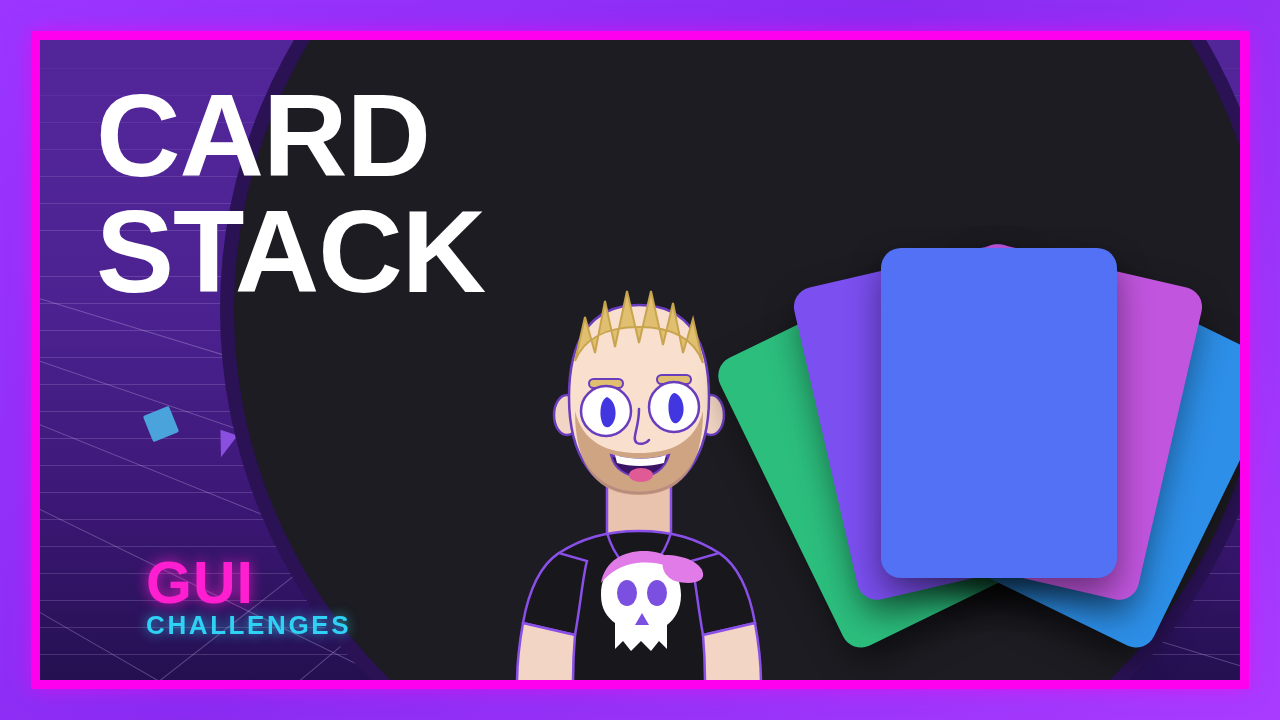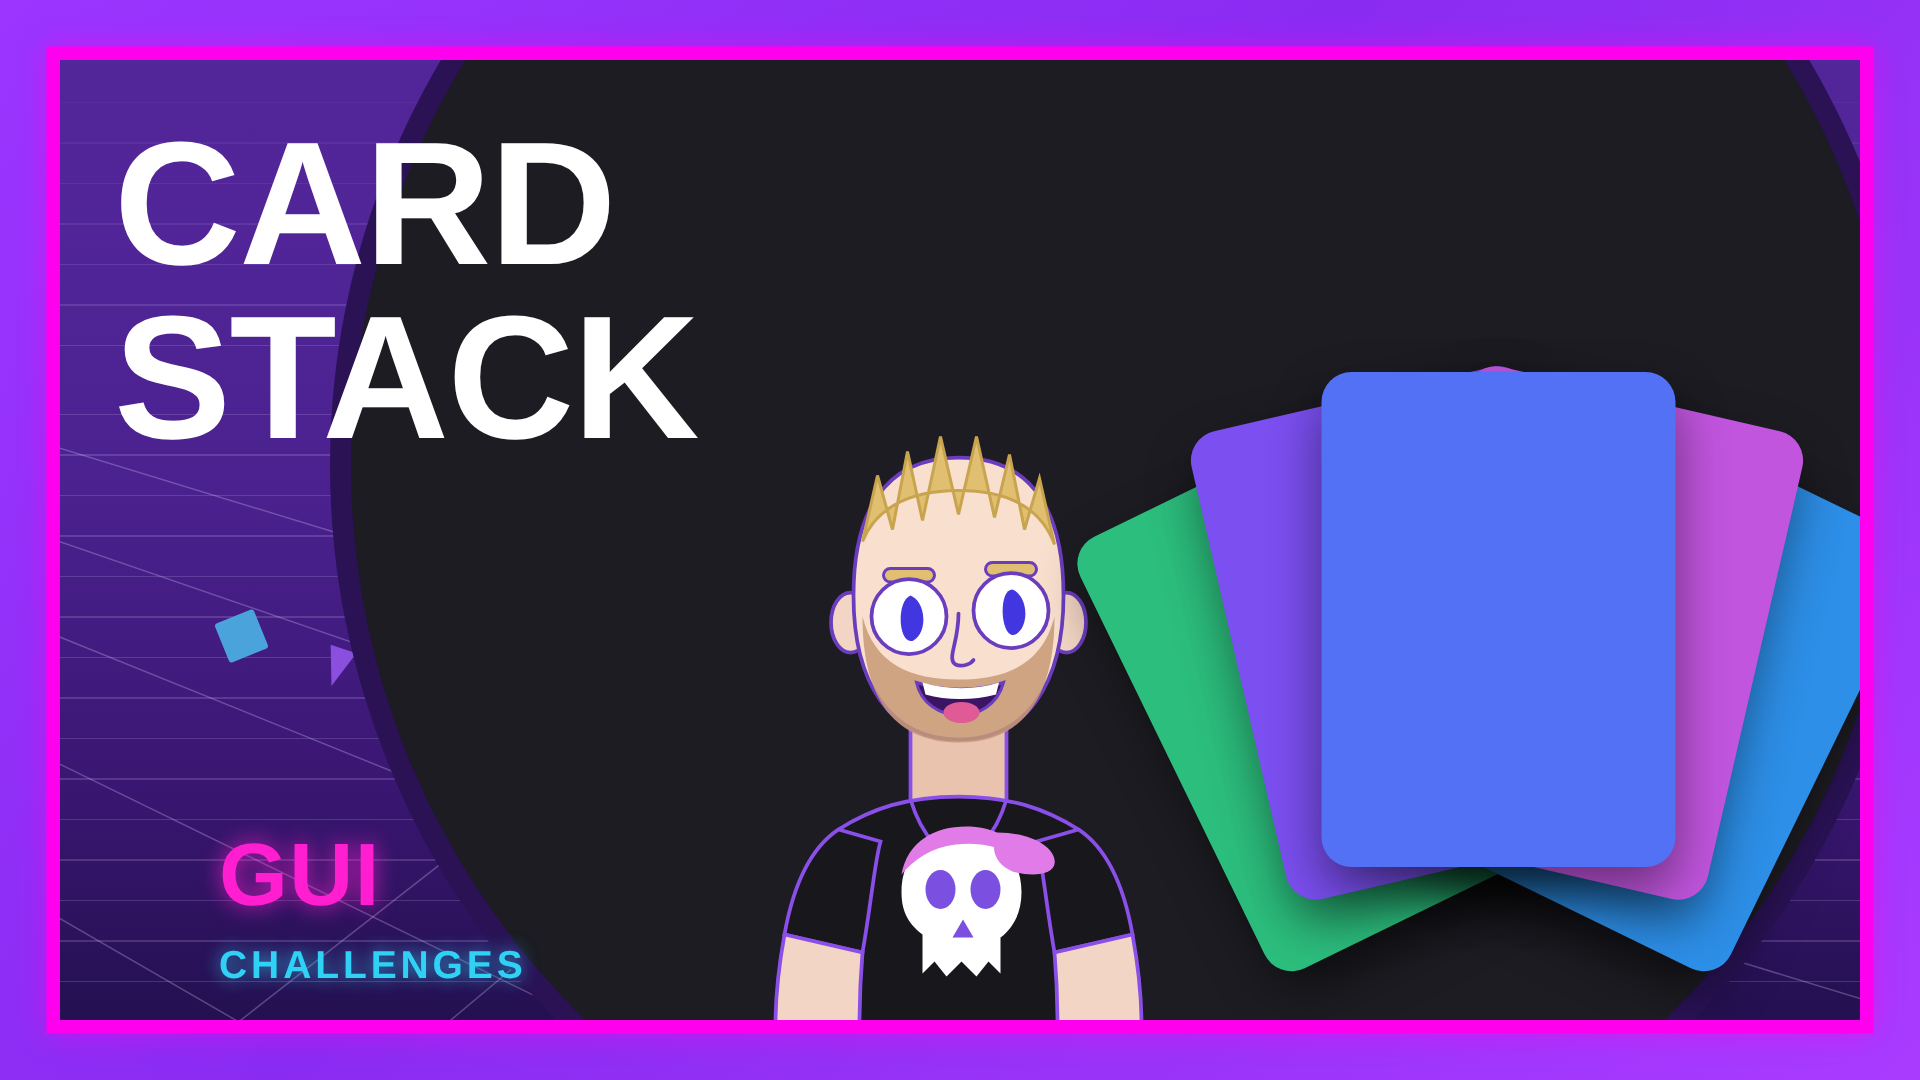--- a/index.html
+++ b/index.html
@@ -59,21 +59,21 @@
     position:absolute;left:92px;top:78px;width:620px;
     color:#FFFFFF;font-weight:700;font-size:117px;line-height:.99;
     letter-spacing:-1px;white-space:pre-line;
   }
 
   
   .logo{position:absolute;left:146px;top:542px;}
   .logo-gui{color:#FF1FD0;font-size:59px;font-weight:700;line-height:.92;letter-spacing:1px;
     text-shadow:0 0 14px rgba(255,31,208,.8);}
   .logo-ch{color:#2FD2F5;font-size:26px;font-weight:700;letter-spacing:2.6px;line-height:1;
-    margin-top:20px;text-shadow:0 0 12px rgba(47,210,245,.8);}
+    margin-top:2px;text-shadow:0 0 12px rgba(47,210,245,.8);}
 
   
   .cards{position:absolute;left:735px;top:230px;width:520px;height:420px;}
   .card{position:absolute;border-radius:20px;box-shadow:0 16px 34px rgba(0,0,0,.45);}
 
   
   .mascot{position:absolute;left:489px;top:283px;width:300px;height:397px;}
 </style>
 </head>
 <body>
@@ -166,21 +166,21 @@
           <path d="M112 312 C112 286 130 272 152 272 C176 272 192 288 192 312 C192 326 186 336 178 342 L178 366 L170 358 L162 368 L152 358 L142 368 L134 358 L126 366 L126 340 C118 334 112 326 112 312 Z" fill="#FFFFFF"></path>
           <ellipse cx="138" cy="310" rx="10" ry="13" fill="#7B4FE0"></ellipse>
           <ellipse cx="168" cy="310" rx="10" ry="13" fill="#7B4FE0"></ellipse>
           <path d="M153 330 L160 342 L146 342 Z" fill="#7B4FE0"></path>
           <path d="M112 300 C116 278 134 268 155 268 C176 268 190 278 192 292 C182 282 166 278 148 280 C132 282 120 290 112 300 Z" fill="#E07BE8"></path>
           <path d="M176 272 C196 272 212 280 214 290 C216 300 200 302 186 298 C176 294 170 284 176 272 Z" fill="#E07BE8"></path>
         </g>
       </svg>
     </div>
 
-    <div class="title" style="left:36px;top:38px;">CARD
+    <div class="title" style="left:56px;top:38px;">CARD
 STACK</div>
 
     <div class="logo" style="left:106px;top:516px;">
       <div class="logo-gui">GUI</div>
       <div class="logo-ch">CHALLENGES</div>
     </div>
 
   </div>
 </div>
 

